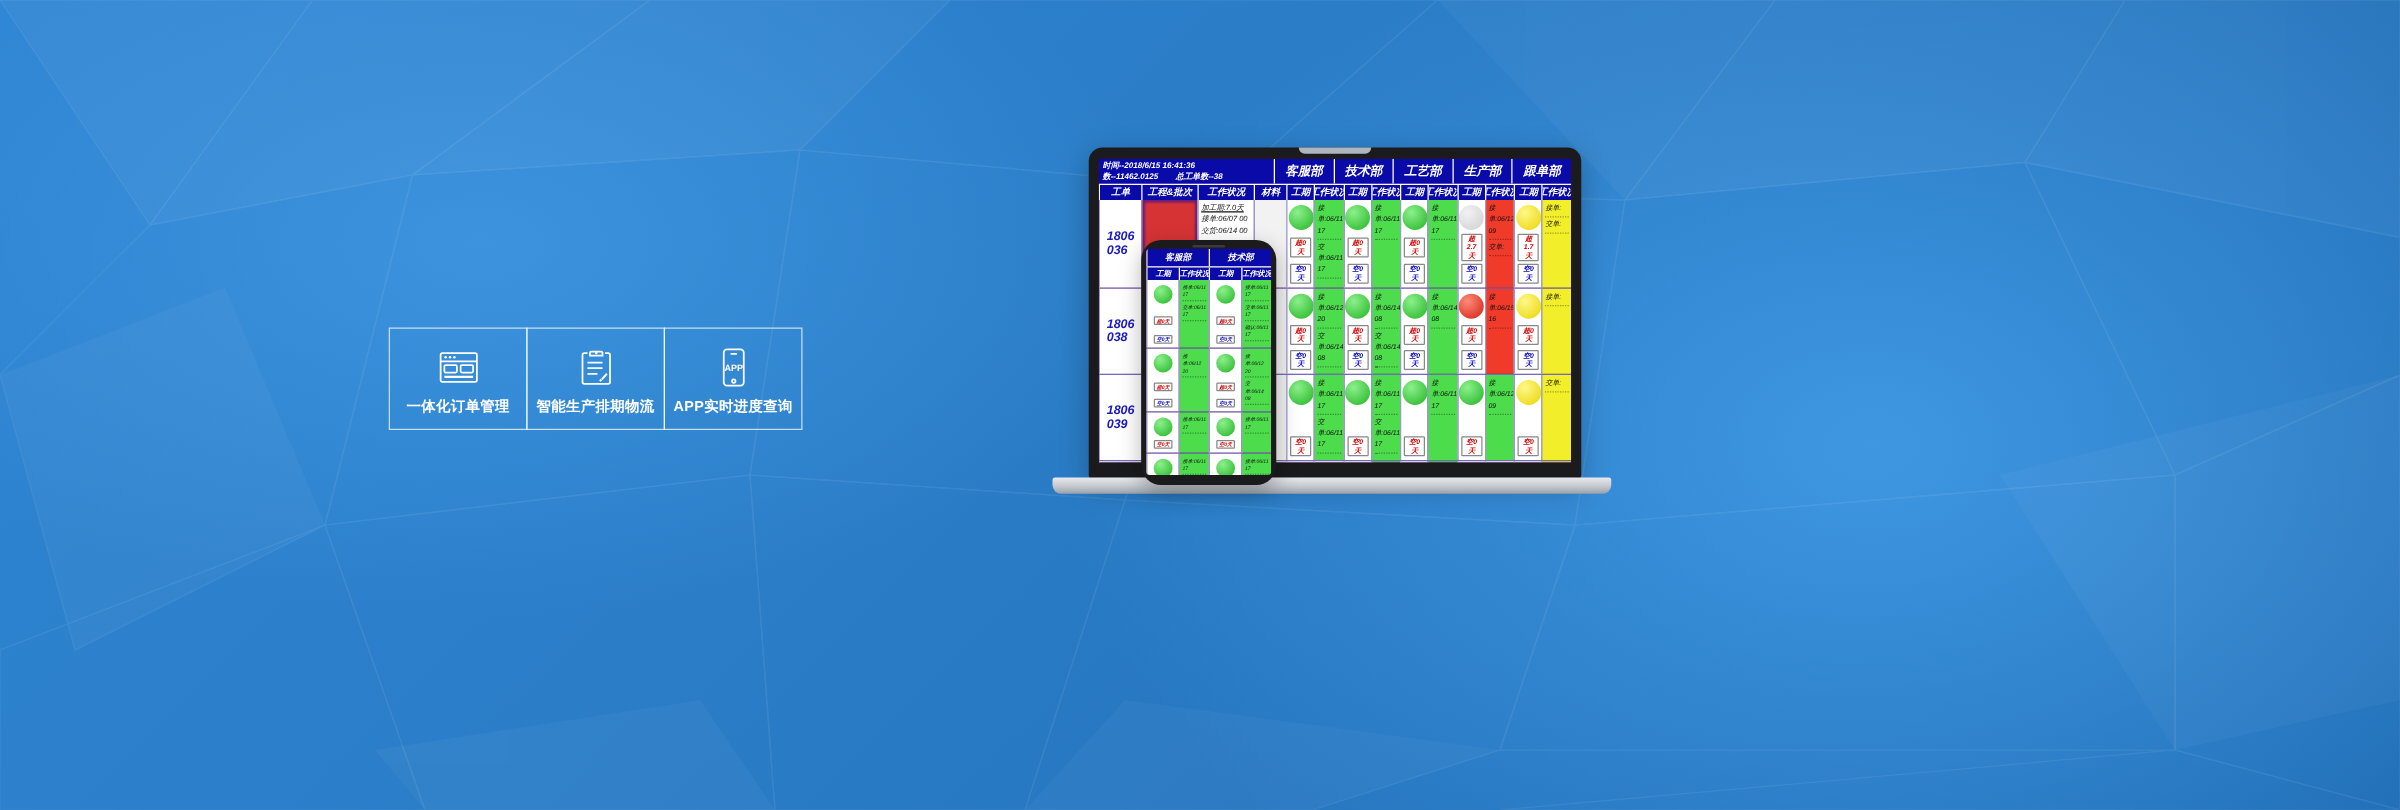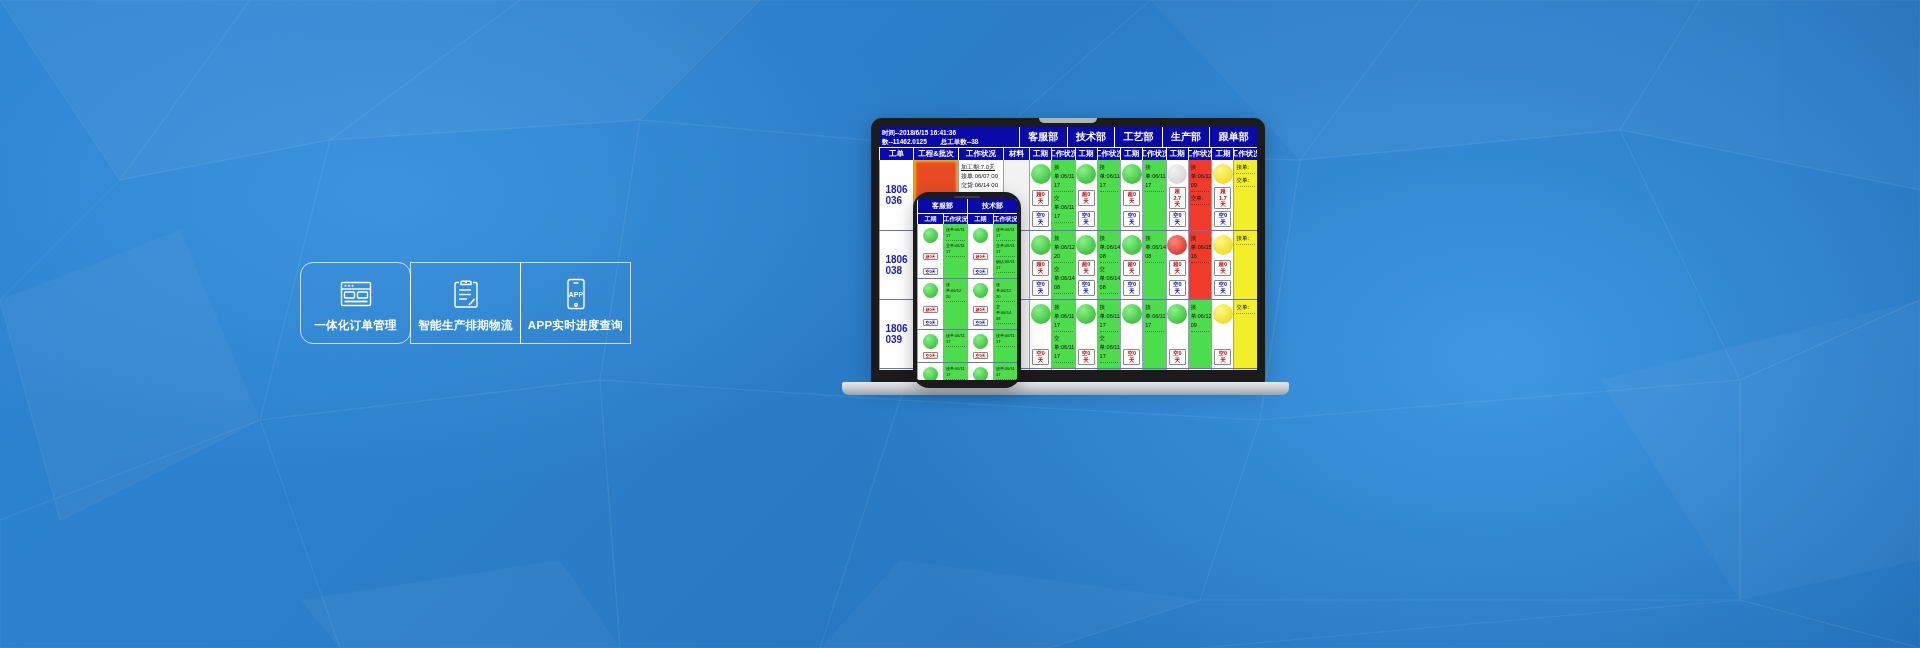--- a/index.html
+++ b/index.html
@@ -48,21 +48,21 @@
     width: 111px;
     height: 82px;
     border: 1px solid rgba(255,255,255,.72);
     display: flex;
     flex-direction: column;
     align-items: center;
     justify-content: center;
     margin-left: -1px;
     padding-top: 4px;
   }
-  .feature:first-child { margin-left: 3px; border-radius: 13px; }
+  .feature:first-child { margin-left: 14px; }
   .feat-icon { height: 34px; display: flex; align-items: center; justify-content: center; }
   .feat-label {
     color: #ffffff;
     font-size: 11.5px;
     font-weight: bold;
     margin-top: 7px;
     white-space: nowrap;
     letter-spacing: .3px;
   }
 
@@ -110,21 +110,21 @@
     width: 26px; height: 2px; background: #3b3b3f; border-radius: 2px;
   }
   .phone-screen {
     width: 100%; height: 100%;
     background: #ffffff;
     overflow: hidden;
     border-radius: 3px;
   }
 
   
-  .erp { width: 100%; height: 100%; display: flex; flex-direction: column; background: #eab308; }
+  .erp { width: 100%; height: 100%; display: flex; flex-direction: column; background: #701a75; font-style: italic; }
   .erp-top {
     background: #0a0aa8;
     color: #ffffff;
     display: flex;
     flex: 0 0 auto;
   }
   .erp-meta { padding: 1px 3px; font-size: 6.5px; font-weight: bold; line-height: 9px; white-space: nowrap; }
   .erp-meta .row2 { display: flex; gap: 14px; }
   .dept-strip { display: flex; flex: 1; }
   .dept {

